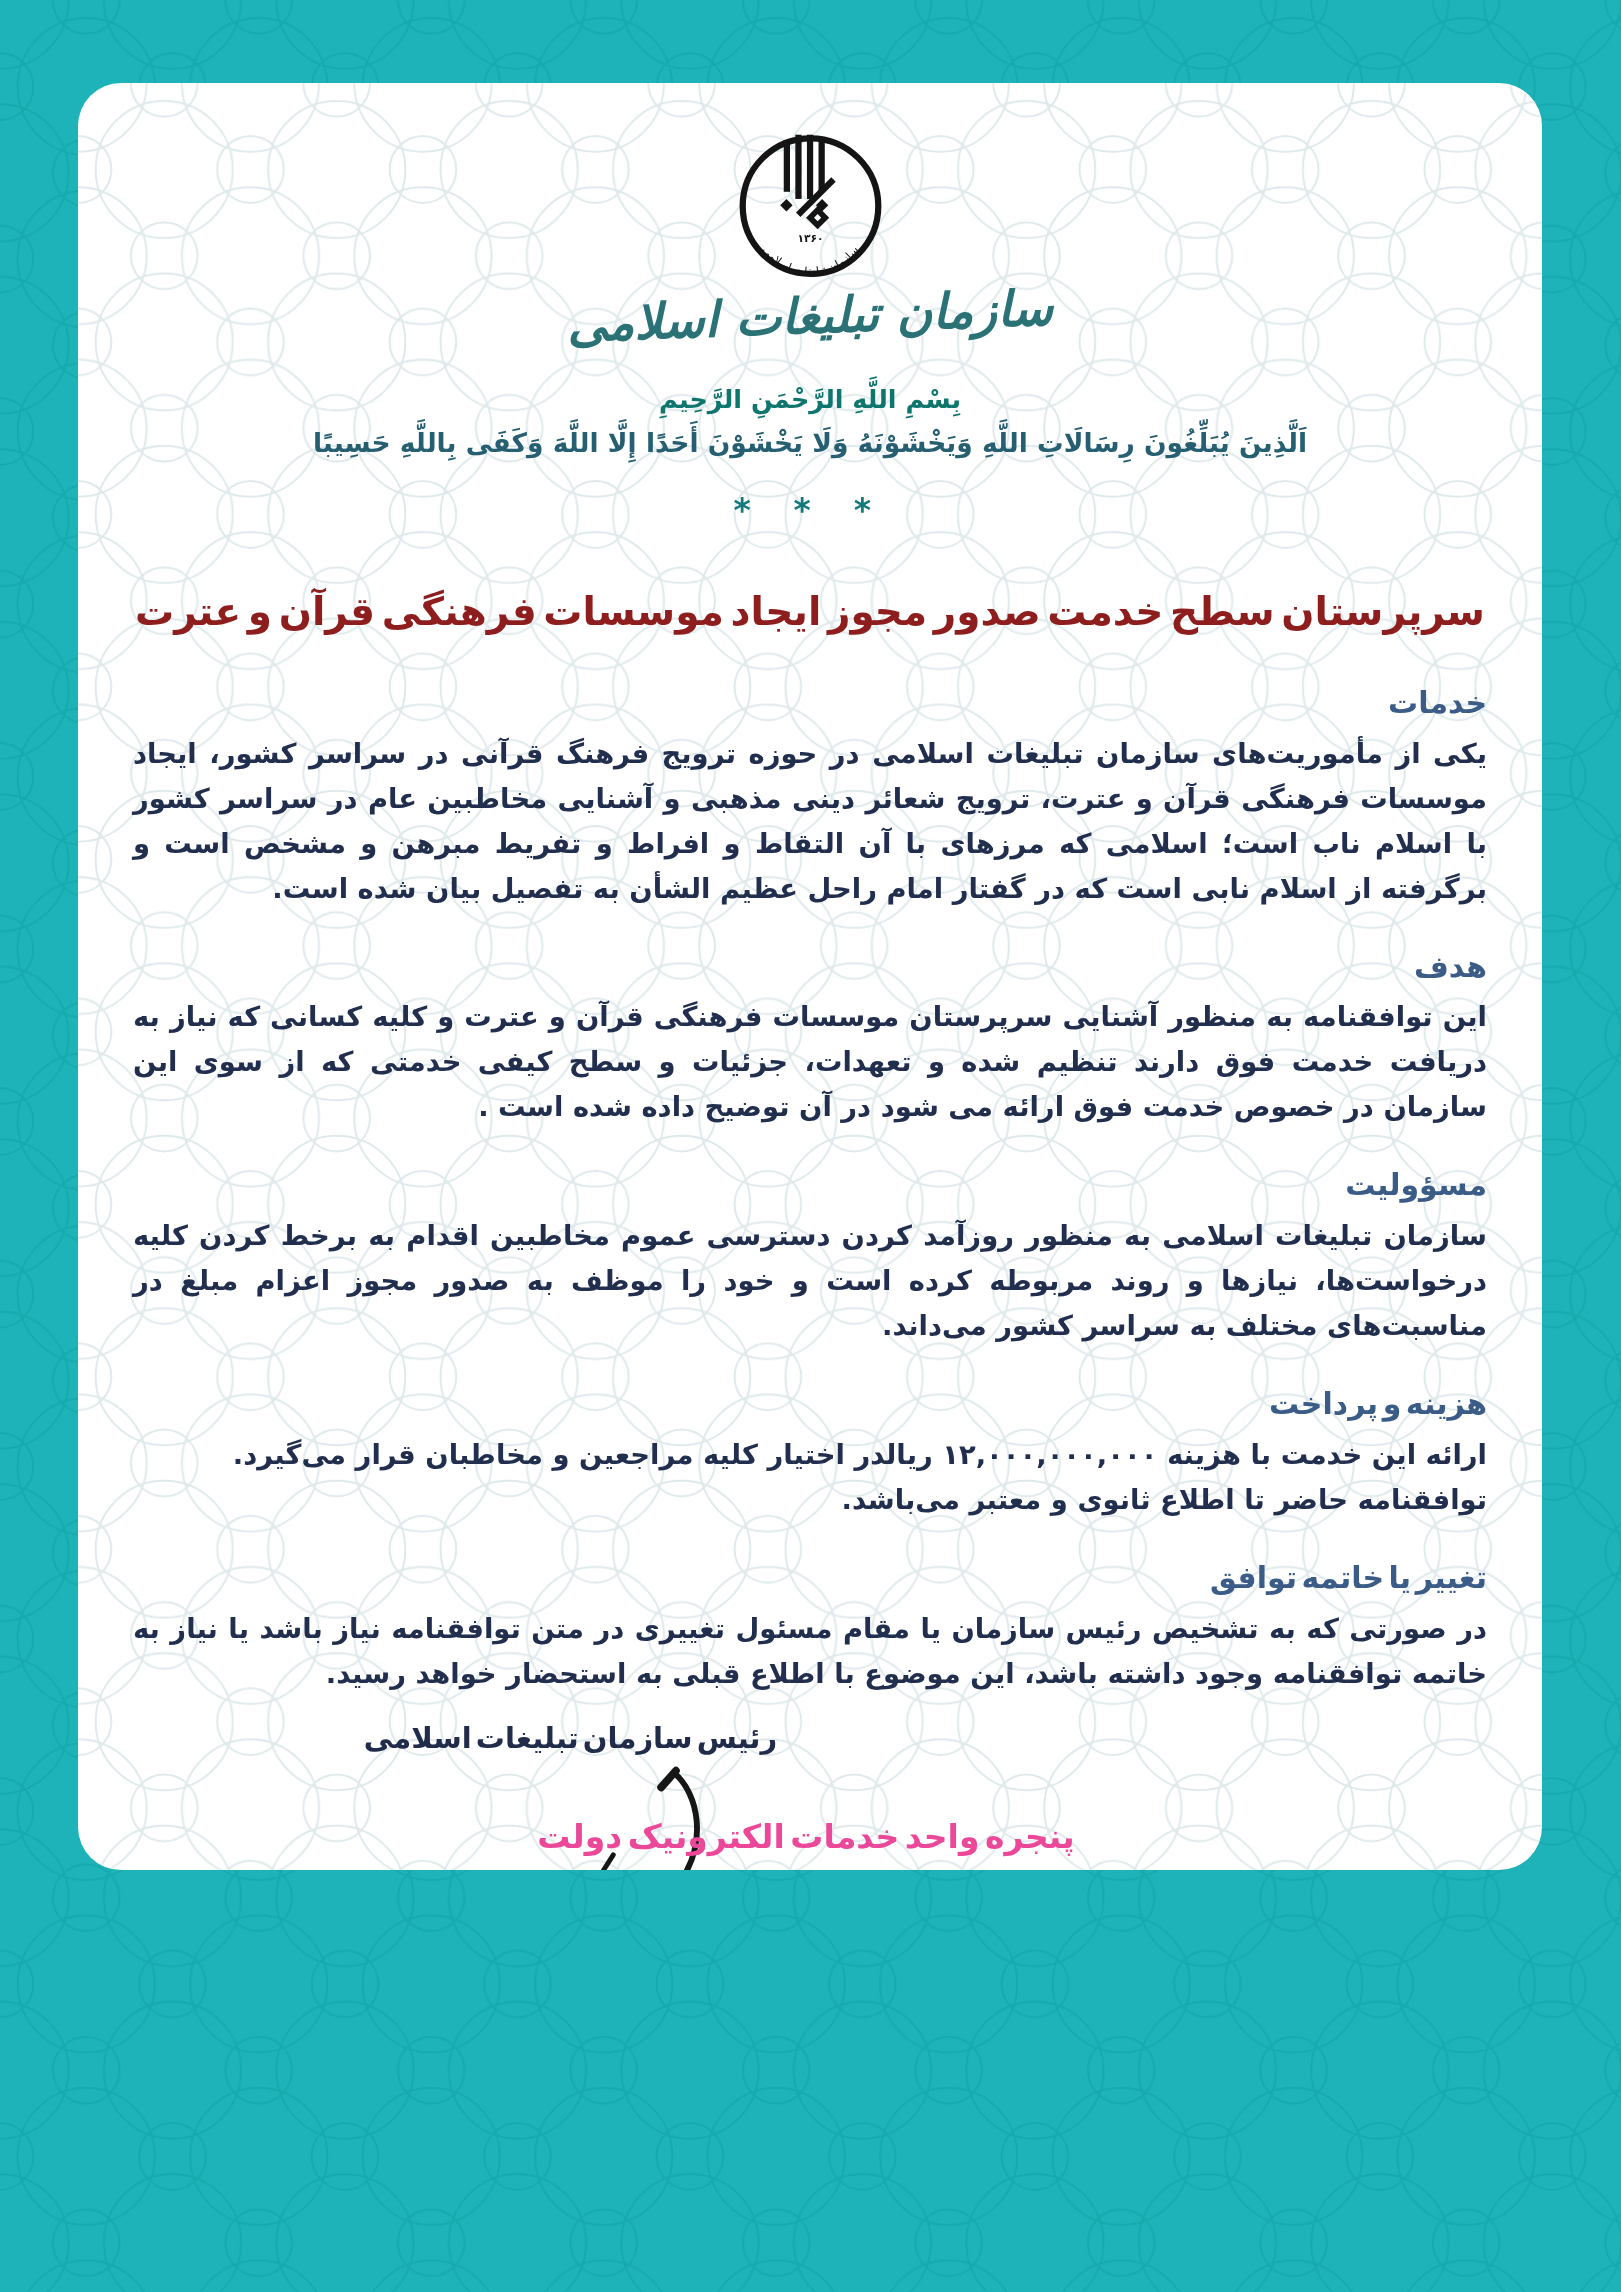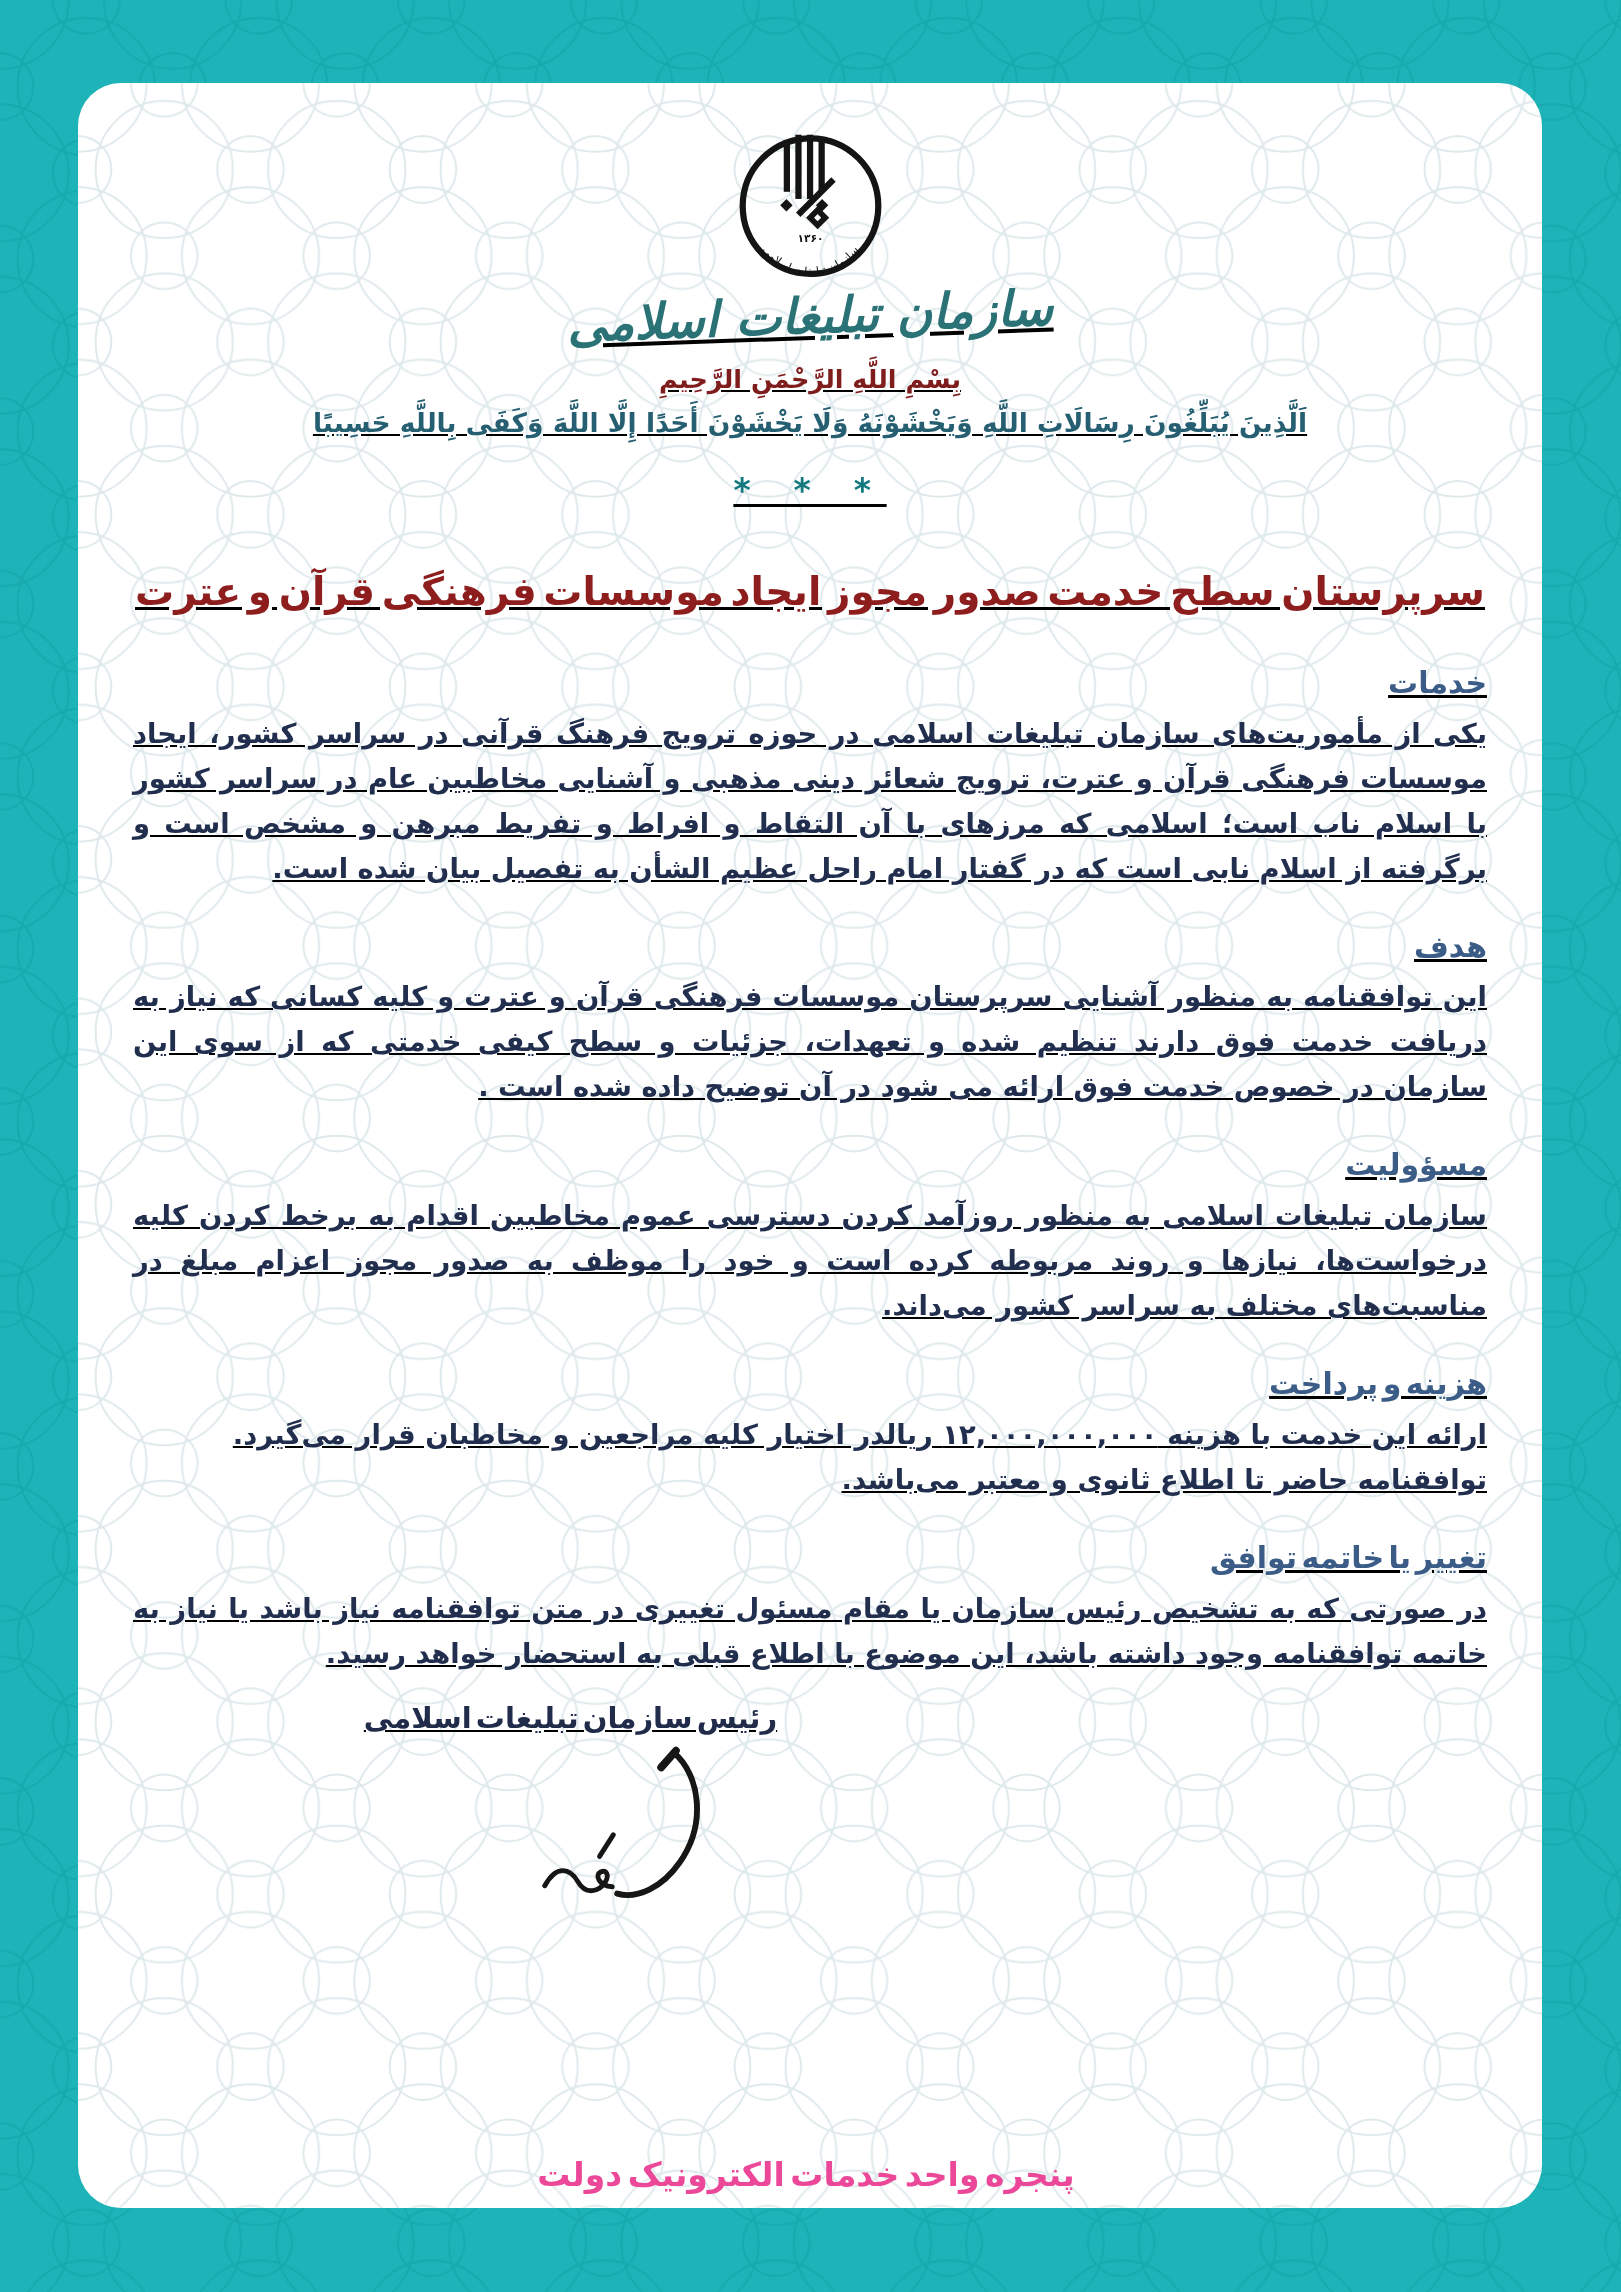--- a/index.html
+++ b/index.html
@@ -7,48 +7,47 @@
   .canvas{
     position:relative;
     width:1621px;height:2293px;
     background:#1db3b8;
     overflow:hidden;
     font-family:"DejaVu Sans",sans-serif;
   }
   svg.bg{position:absolute;left:0;top:0;pointer-events:none;}
   .page{
     position:absolute;left:78px;top:83px;
-    width:1464px;height:2125px;
+    width:1464px;height:1787px;
     background:#ffffff;
     border-radius:43px;
     overflow:hidden;
-    text-decoration:underline;
   }
   .content{
     position:relative;
     padding:41px 55px 0 55px;
     direction:rtl;
   }
   .emblem-wrap{text-align:center;}
   .brand-callig{
     text-align:center;
     font-size:49px;
     font-weight:bold;
     font-style:italic;
     color:#2a7276;
     transform:rotate(-2deg);
     letter-spacing:2px;
     line-height:63px;
   }
   .bismillah{
-    margin-top:15px;
+    margin-top:35px;
     text-align:center;
     font-size:25.5px;line-height:33px;
     font-weight:bold;
-    color:#7f1d1d;
+    color:#0f766e;
   }
   .verse{
     margin-top:7.8px;
     text-align:center;
     font-size:26.5px;line-height:37px;
     font-weight:bold;
     color:#265f72;
   }
   .separator{
     margin-top:33px;

